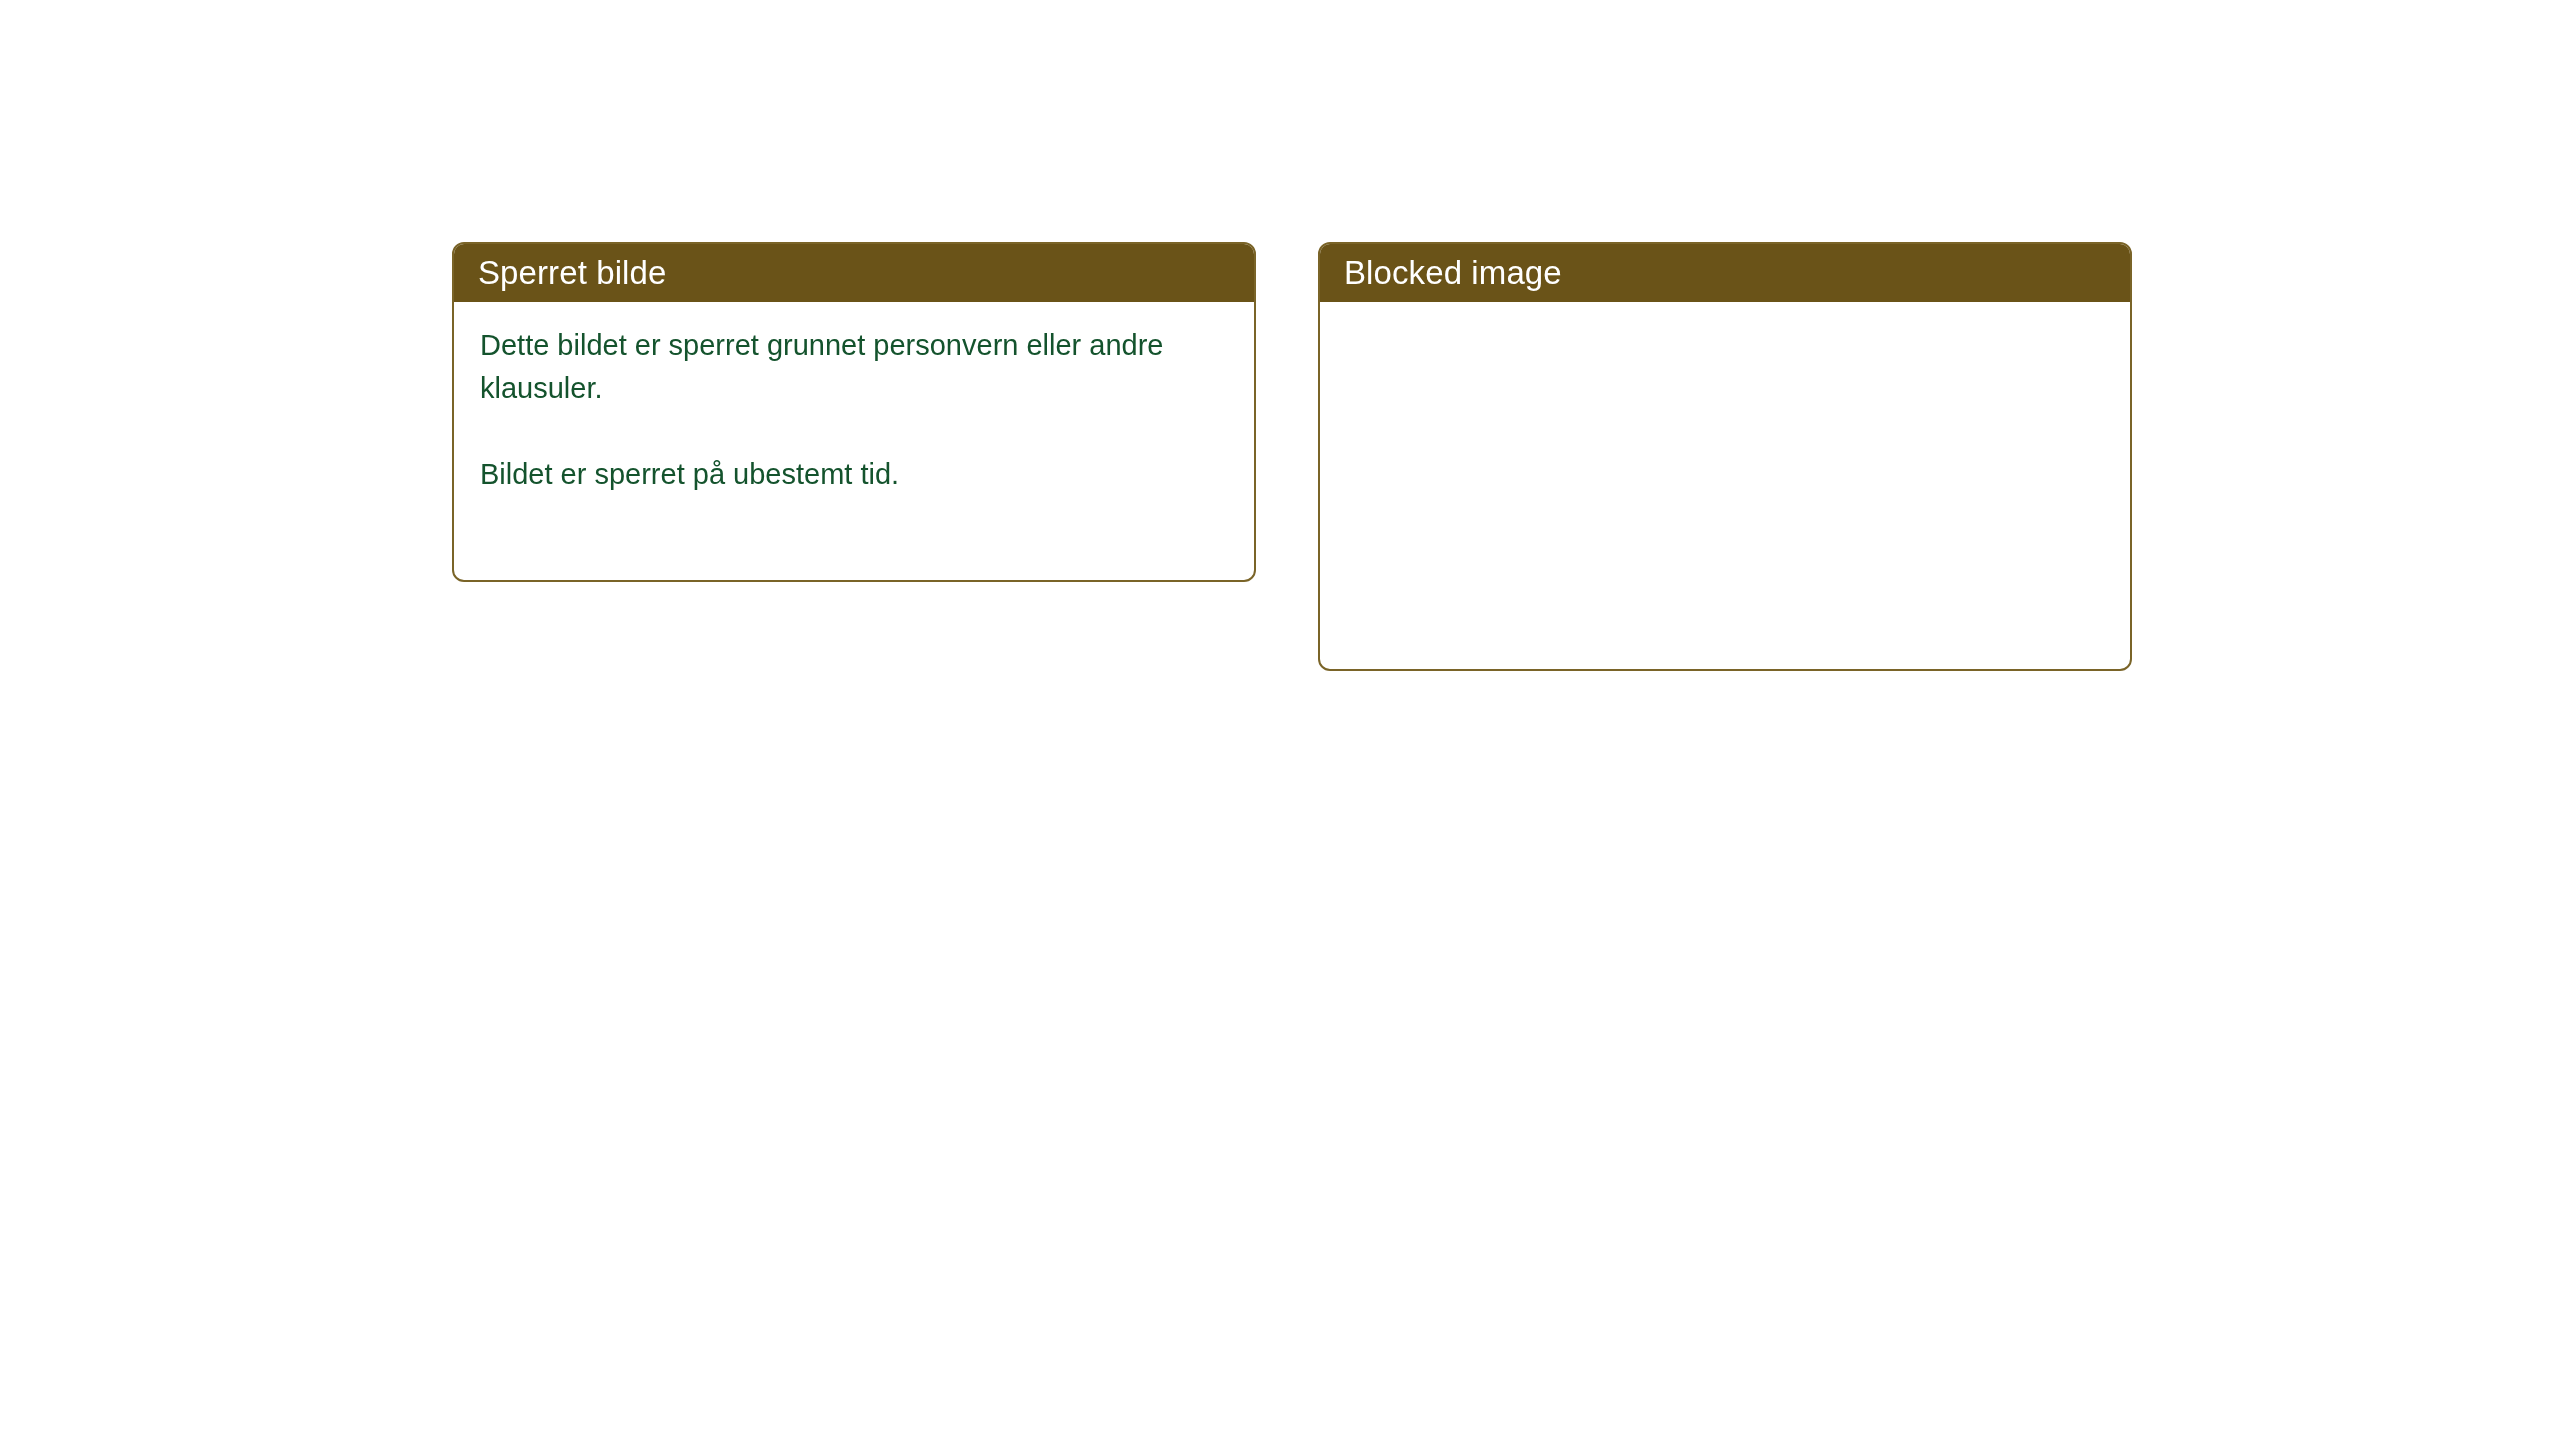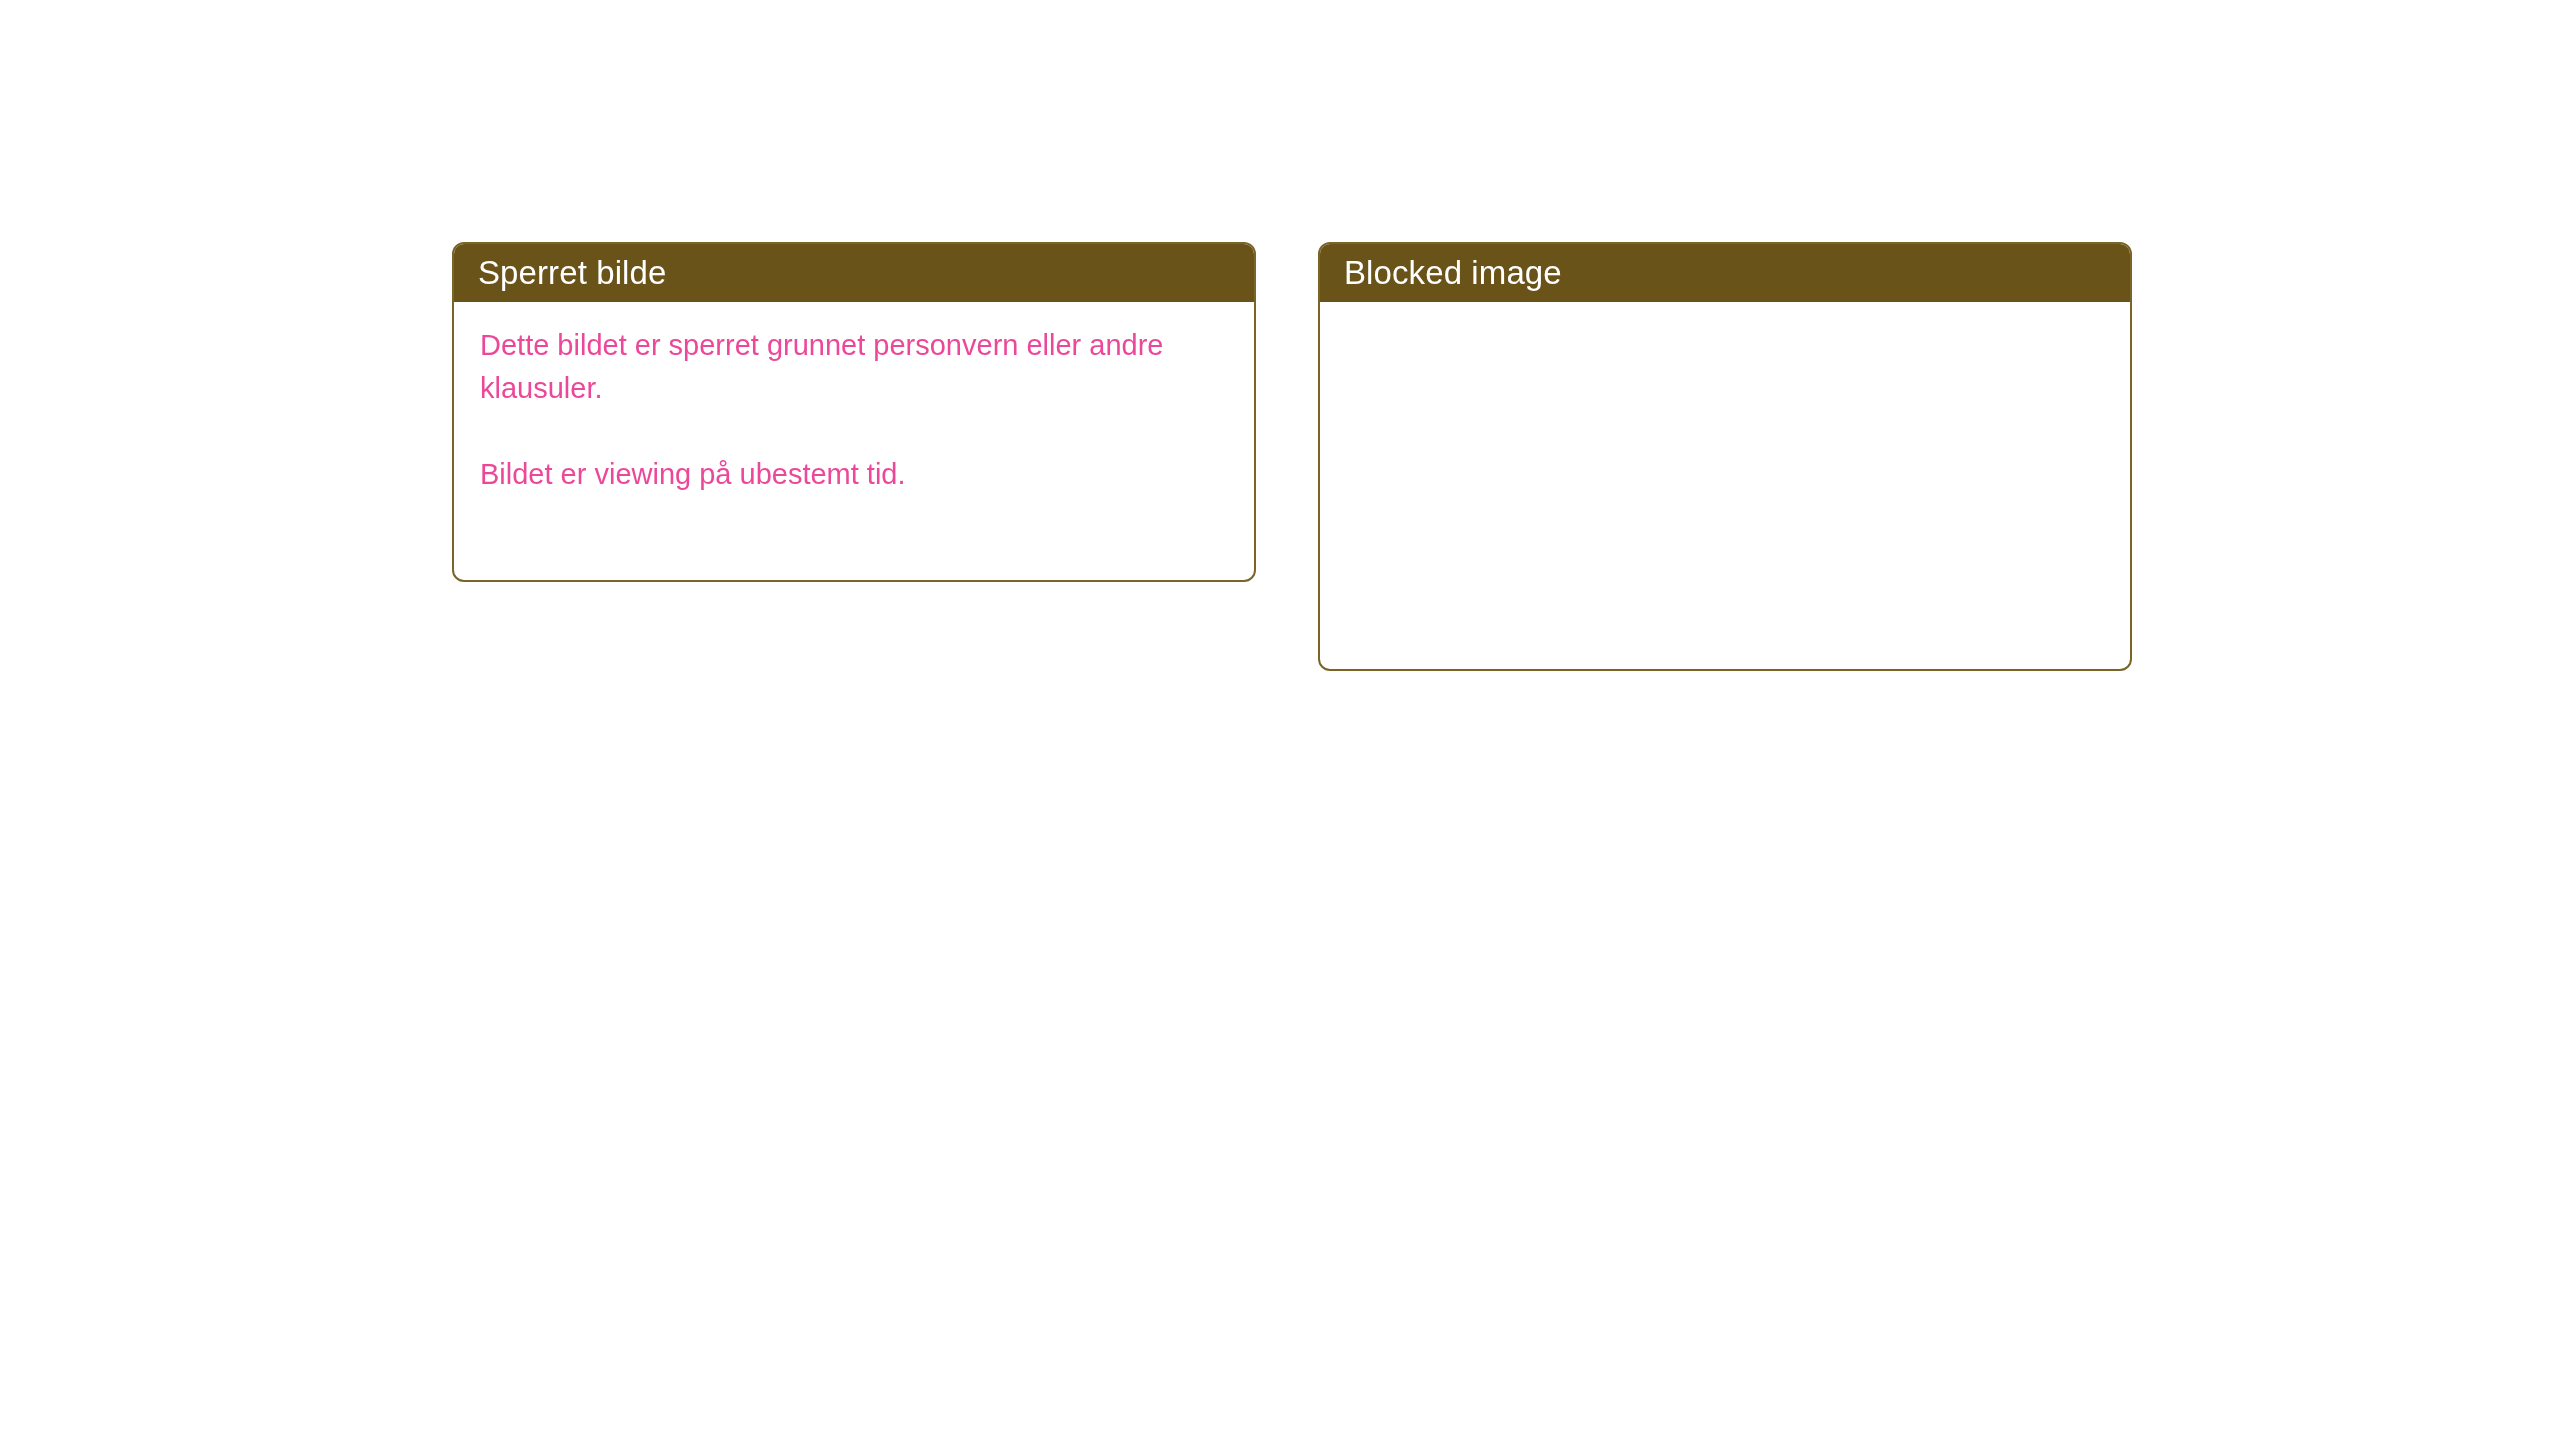--- a/index.html
+++ b/index.html
@@ -62,21 +62,21 @@
     text-align: right;
   }
 
   .card-body {
     box-sizing: border-box;
     padding: 22px 26px 0 26px;
     background: #ffffff;
   }
 
   .card-para {
-    color: #ec4899;
+    color: #14532d;
     font-size: 29px;
     line-height: 43px;
     font-weight: normal;
     margin: 0;
     white-space: pre-wrap;
   }
 
   .card-para + .card-para {
     margin-top: 43px;
   }
@@ -85,21 +85,21 @@
 <body>
 
 <div id="stage">
 
   <div class="card card-left">
     <div class="card-header">
       <span class="card-title">Sperret bilde</span>
     </div>
     <div class="card-body">
       <p class="card-para">Dette bildet er sperret grunnet personvern eller andre klausuler.</p>
-      <p class="card-para">Bildet er viewing på ubestemt tid.</p>
+      <p class="card-para">Bildet er sperret på ubestemt tid.</p>
     </div>
   </div>
 
   <div class="card card-right">
     <div class="card-header">
       <span class="card-title">Blocked image</span>
     </div>
   </div>
 
 </div>

